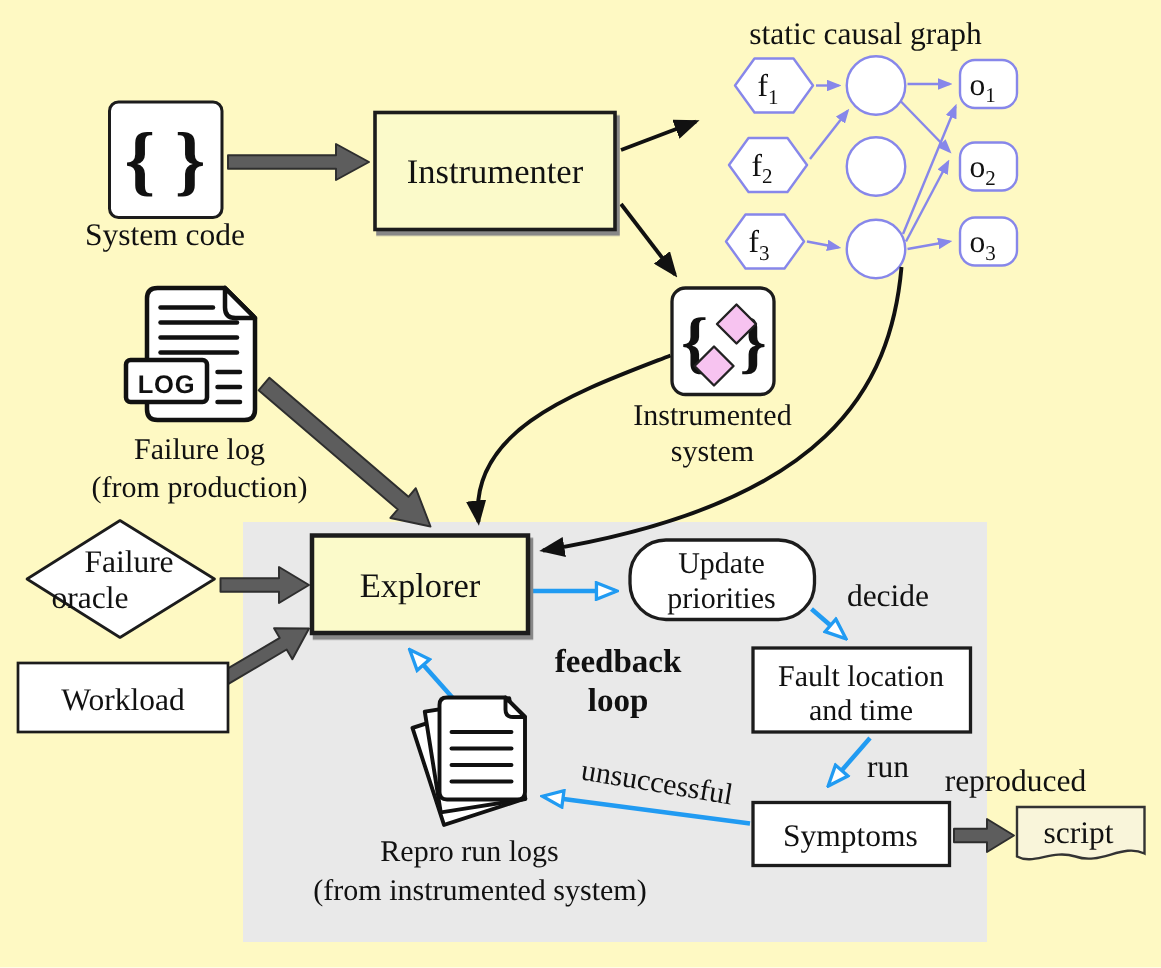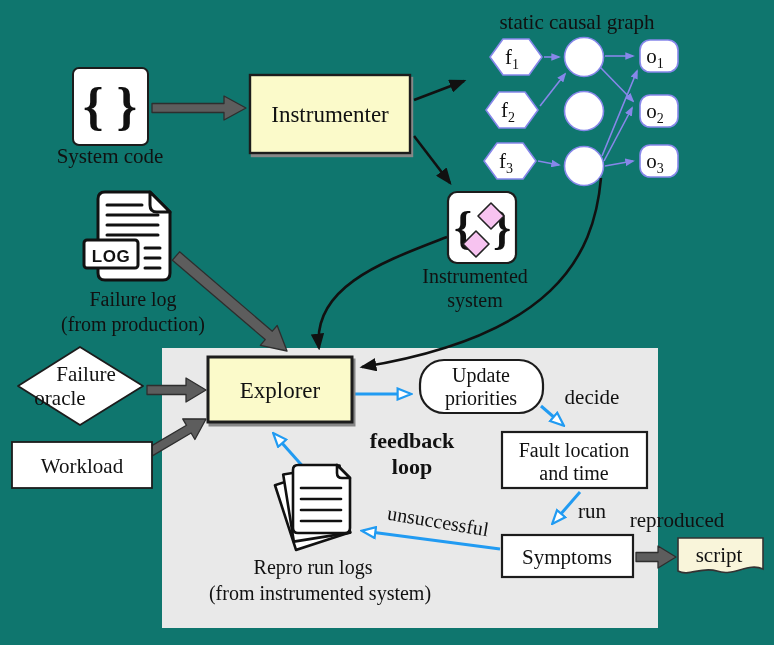--- a/index.html
+++ b/index.html
@@ -1,16 +1,16 @@
 <!DOCTYPE html>
 <html><head>
 <meta charset="utf-8">
 <style>
   html,body{margin:0;padding:0;background:#fff;}
-  .stage{position:relative;width:774px;height:645px;background:#0f766e;overflow:hidden;}
+  .stage{position:relative;width:774px;height:645px;background:#fef9c3;overflow:hidden;}
   svg{display:block;}
   .t{font-family:"Liberation Serif","DejaVu Serif",serif;fill:#111;}
   .s20{font-size:20px;} .s21{font-size:21px;} .s22{font-size:22px;} .s23{font-size:23px;}
   .bold{font-weight:bold;}
   .sub{font-size:14px;}
   .brace{font-family:"Liberation Serif",serif;font-weight:bold;fill:#111;}
   .logf{font-family:"Liberation Sans","DejaVu Sans",sans-serif;font-weight:bold;font-size:17px;fill:#111;letter-spacing:0.5px;}
   .whitebox{fill:#ffffff;stroke:#1c1c1c;}
   .yellowbox{fill:#FBFACA;stroke:#1c1c1c;}
   .shadowed{filter:drop-shadow(2.5px 3px 0px #878787);}

